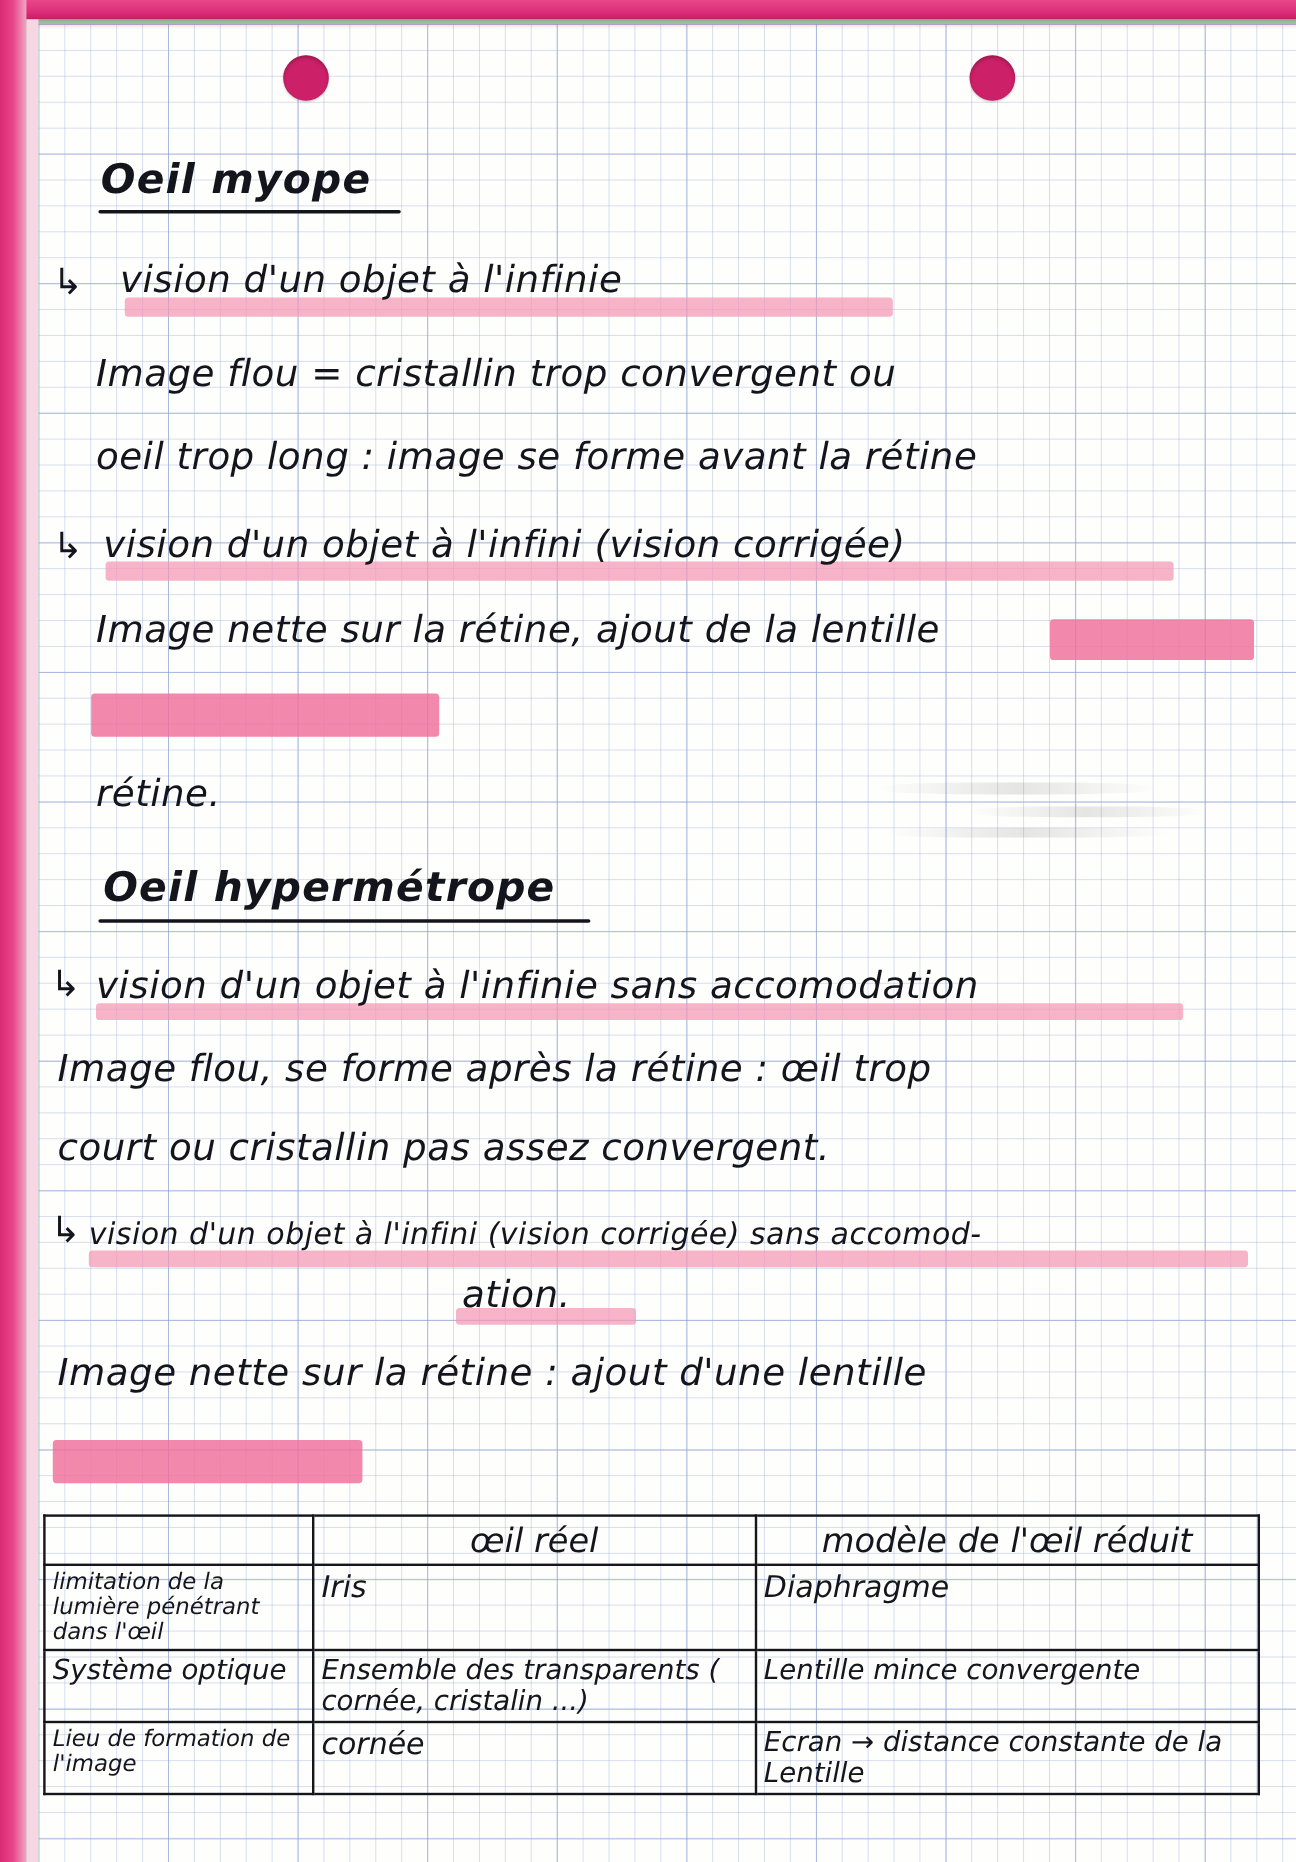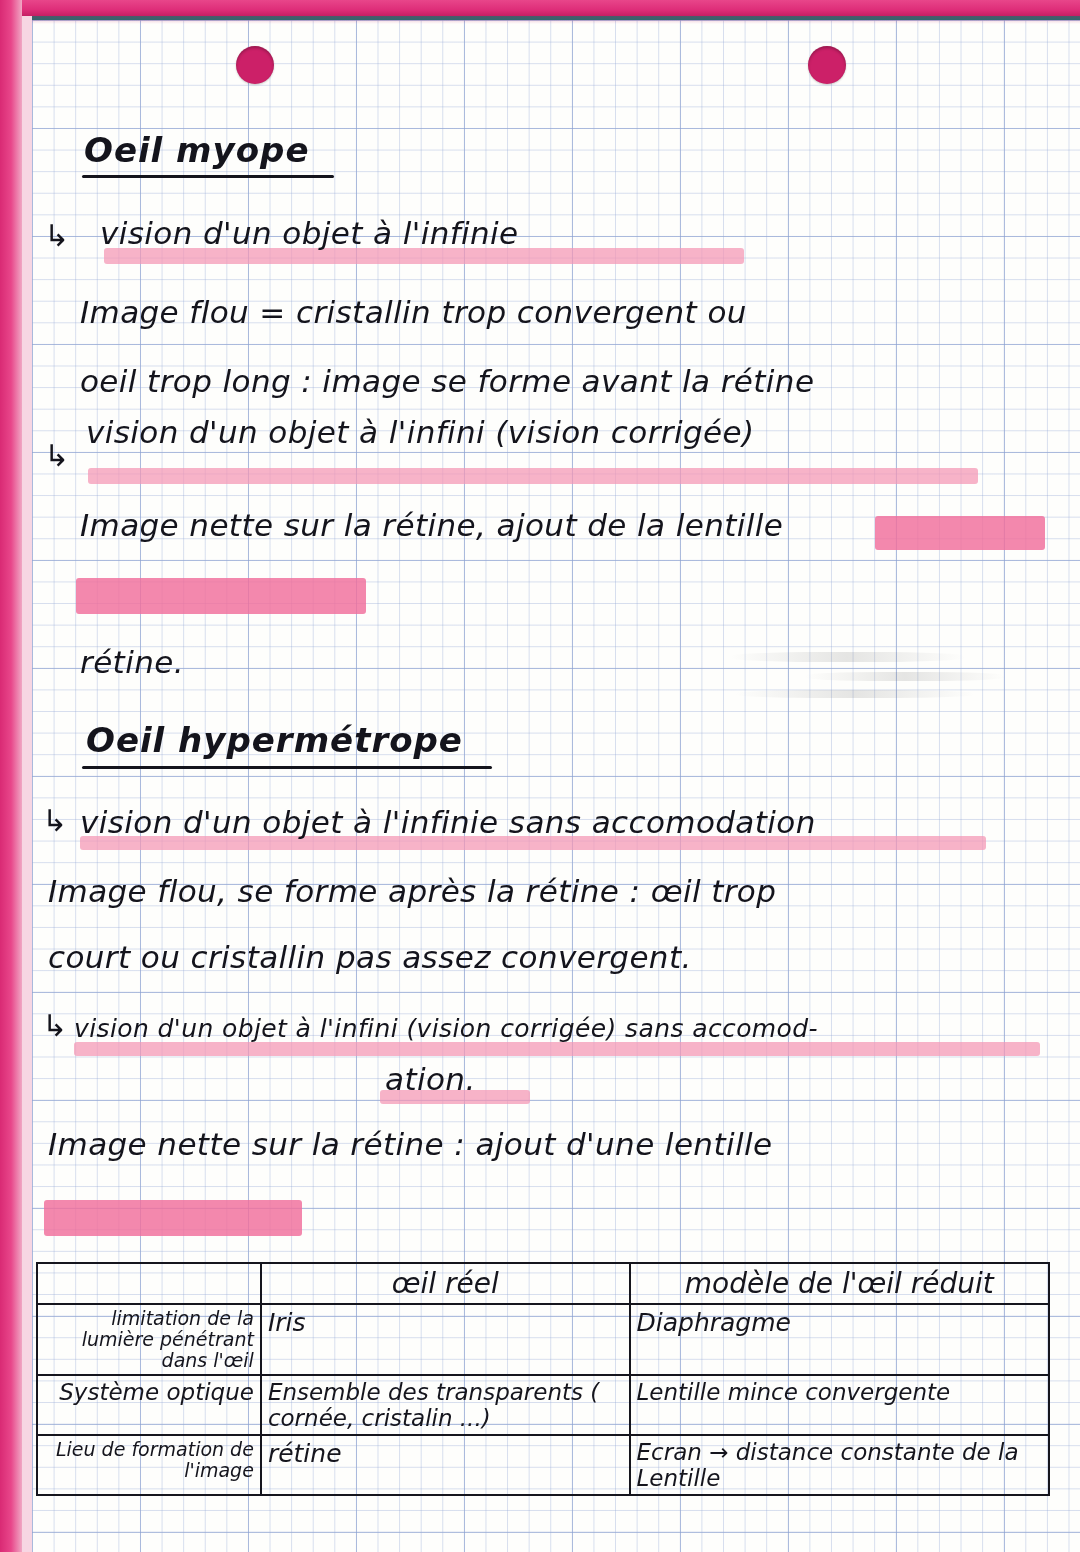--- a/index.html
+++ b/index.html
@@ -12,21 +12,21 @@
     height: 1552px;
     font-family: "DejaVu Sans", sans-serif;
     overflow: hidden;
   }
 
   
   #page {
     position: relative;
     width: 1080px;
     height: 1552px;
-    background: #0f766e;
+    background: #86efac;
     overflow: hidden;
   }
 
   
   .edge-top {
     position: absolute;
     top: 0; left: 0;
     width: 1080px; height: 16px;
     background: linear-gradient(180deg,#e8468a 0%, #de2e79 60%, #c41f63 100%);
     z-index: 6;
@@ -138,21 +138,21 @@
   }
   #notes-table td {
     border: 2px solid #15151d;
     padding: 3px 6px;
     vertical-align: top;
     font-family: "DejaVu Sans", sans-serif;
     font-style: italic;
     color: #15151d;
   }
   .t-head td { height: 26px; text-align: center; font-size: 28px; border-bottom-width: 2px;}
-  .col-a { width: 218px; font-size: 19px; line-height: 21px; text-align: right; }
+  .col-a { width: 218px; font-size: 19px; line-height: 21px; }
   .col-b { width: 370px; font-size: 25px; }
   .col-c { width: 424px; font-size: 25px; }
   .small { font-size: 19px; line-height: 21px; }
   .med { font-size: 23px; line-height: 26px; }
 
   .smudge {
     position: absolute;
     z-index: 2;
     opacity: 0.35;
     background: linear-gradient(90deg, rgba(120,120,120,0.0), rgba(110,110,110,0.5), rgba(120,120,120,0.0));
@@ -180,21 +180,21 @@
   <div class="arrow" style="left:44px; top:218px;">↳</div>
   <div class="hl" style="left:104px; top:248px; width:640px; height:16px;"></div>
   <div class="ink line" style="left:100px; top:216px;">vision d'un objet à l'infinie</div>
 
   <div class="ink line" style="left:80px; top:295px;">Image flou = cristallin trop convergent ou</div>
 
   <div class="ink line" style="left:80px; top:364px;">oeil trop long : image se forme avant la rétine</div>
 
   <div class="arrow" style="left:44px; top:438px;">↳</div>
   <div class="hl" style="left:88px; top:468px; width:890px; height:16px;"></div>
-  <div class="ink line" style="left:86px; top:415px;">vision d'un objet à l'infini (vision corrigée)</div>
+  <div class="ink line" style="left:86px; top:437px;">vision d'un objet à l'infini (vision corrigée)</div>
 
   <div class="hl strong" style="left:875px; top:516px; width:170px; height:34px;"></div>
   <div class="ink line" style="left:80px; top:508px;">Image nette sur la rétine, ajout de la lentille</div>
 
   <div class="hl strong" style="left:76px; top:578px; width:290px; height:36px;"></div>
 
   <div class="ink line" style="left:80px; top:645px;">rétine.</div>
 
   <div class="smudge" style="left:730px; top:652px; width:235px; height:10px;"></div>
   <div class="smudge" style="left:805px; top:672px; width:200px; height:9px;"></div>
@@ -234,19 +234,19 @@
         <td class="col-b">Iris</td>
         <td class="col-c">Diaphragme</td>
       </tr>
       <tr>
         <td class="col-a med">Système optique</td>
         <td class="col-b med">Ensemble des transparents ( cornée, cristalin ...)</td>
         <td class="col-c med">Lentille mince convergente</td>
       </tr>
       <tr>
         <td class="col-a small">Lieu de formation de l'image</td>
-        <td class="col-b">rétine</td>
+        <td class="col-b">cornée</td>
         <td class="col-c med">Ecran → distance constante de la Lentille</td>
       </tr>
     </tbody>
   </table>
 
 </div>
 
 </body></html>

